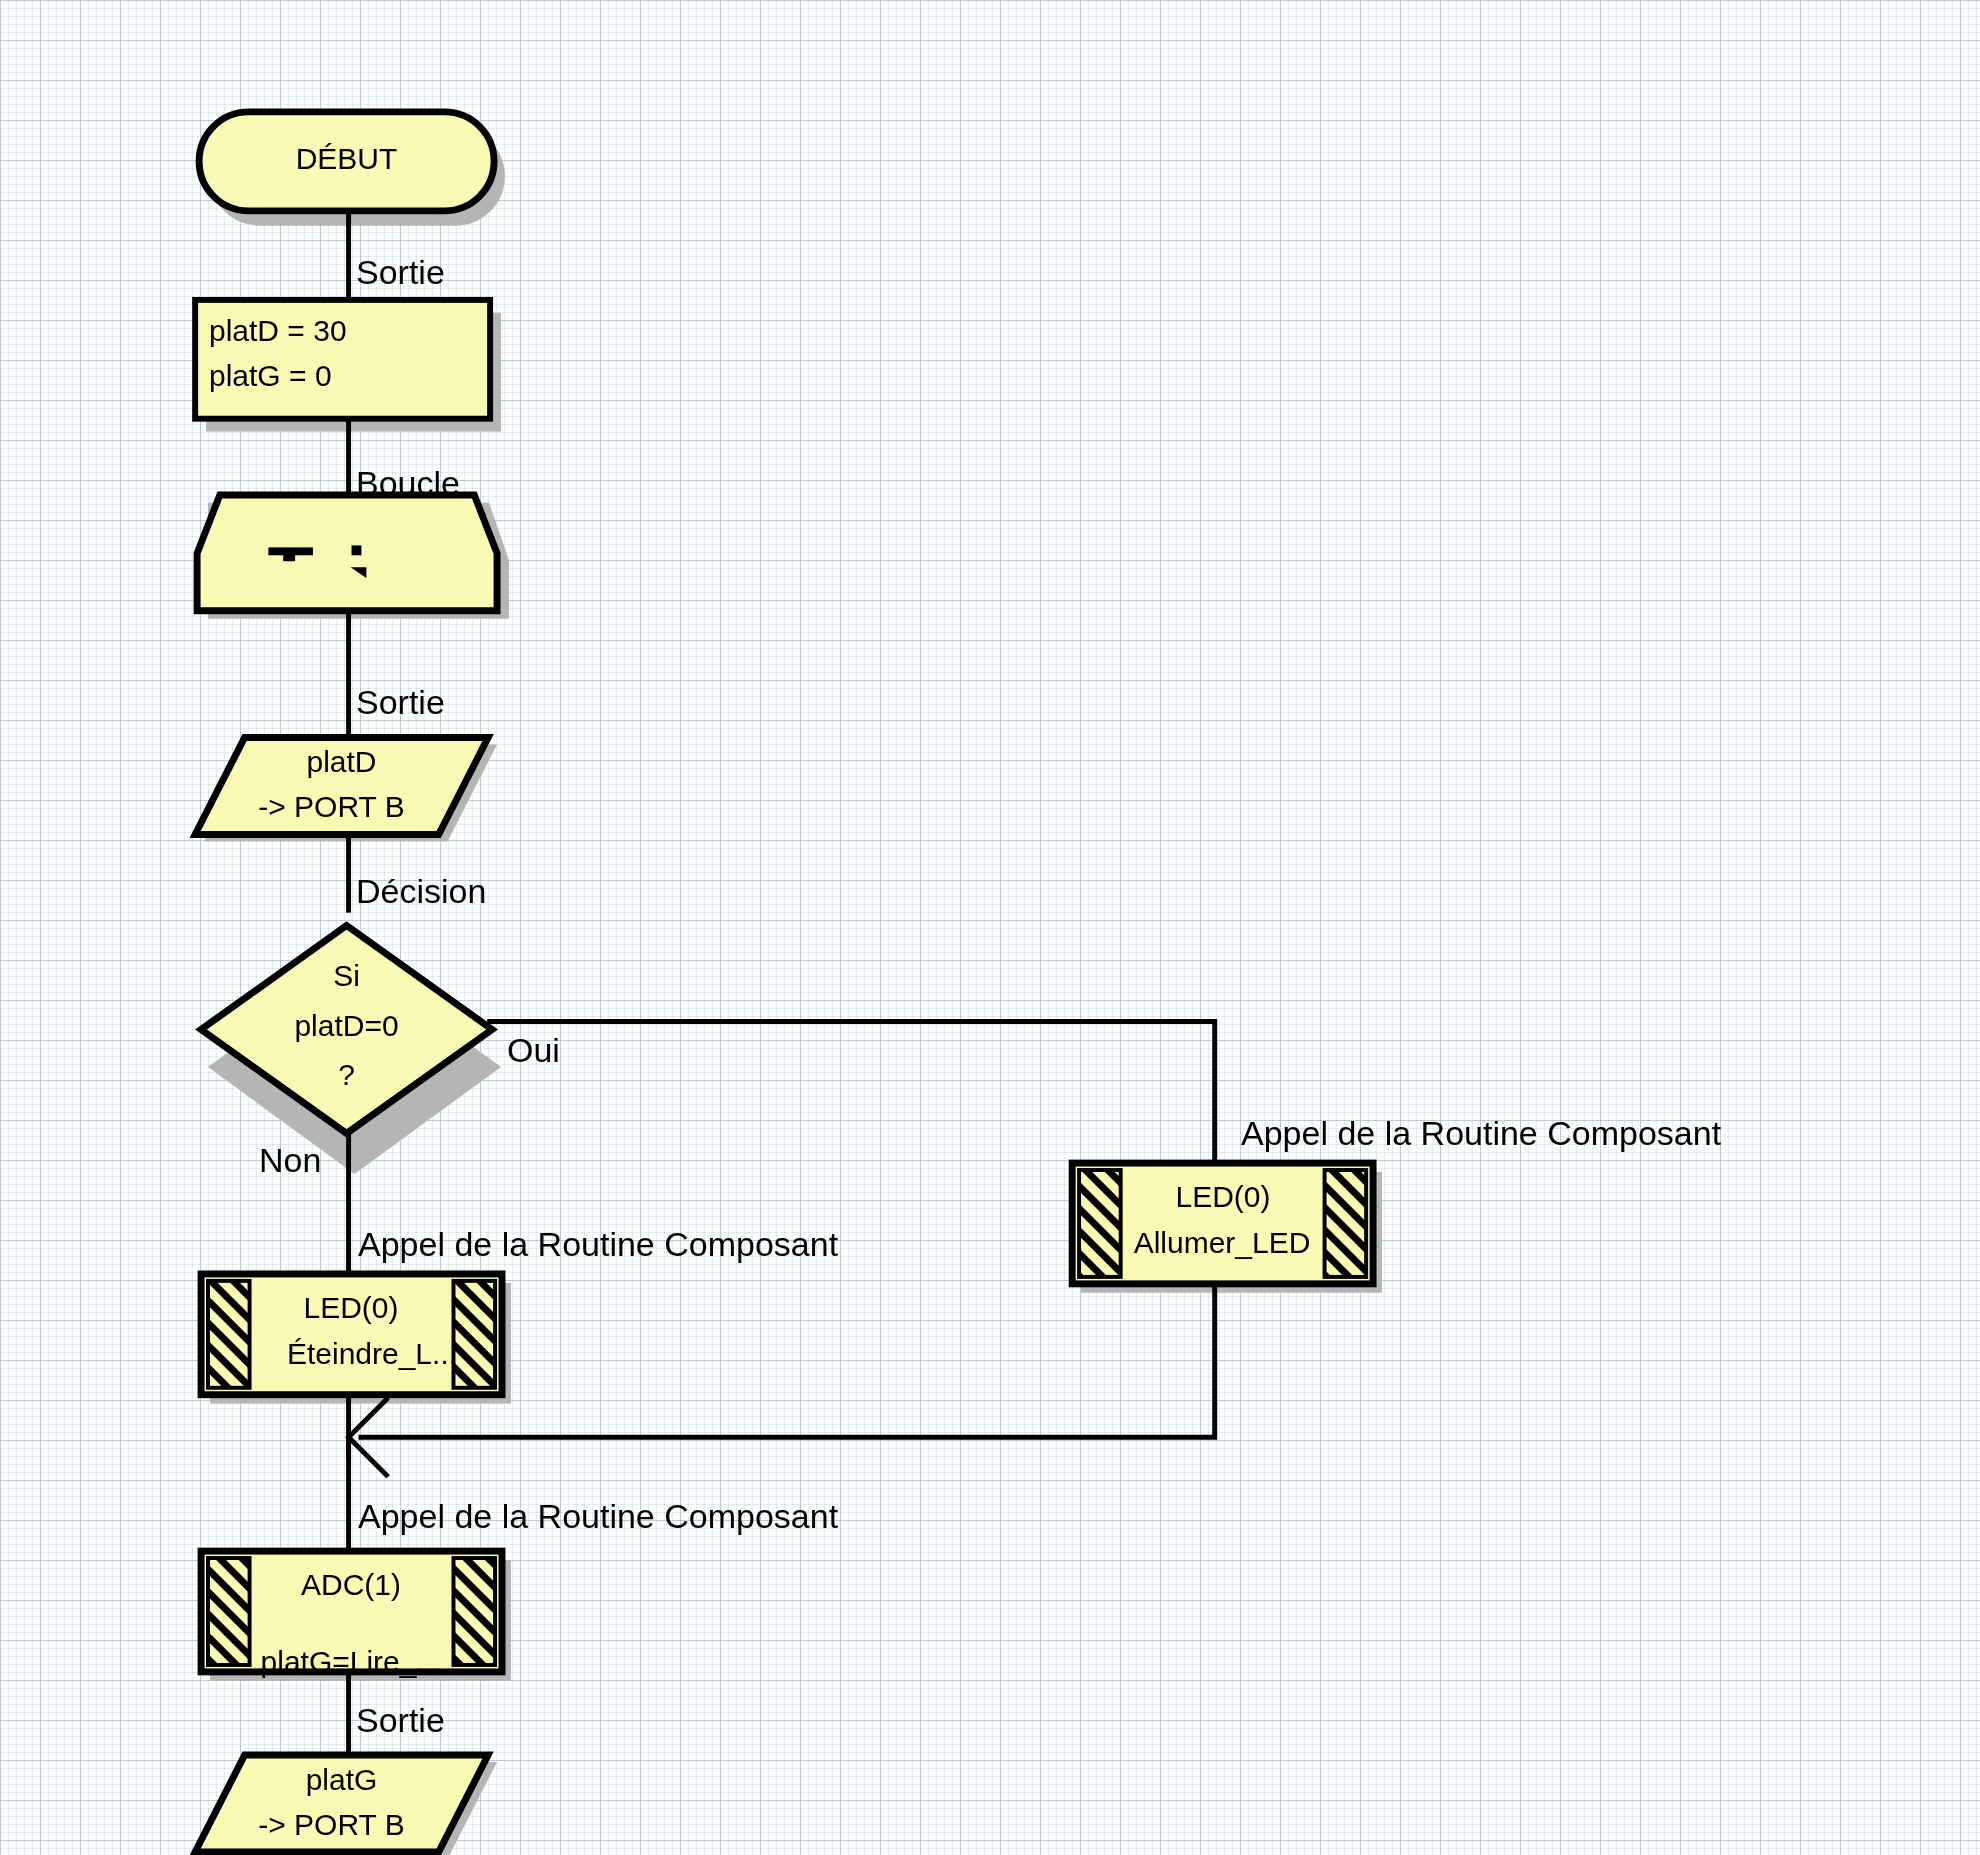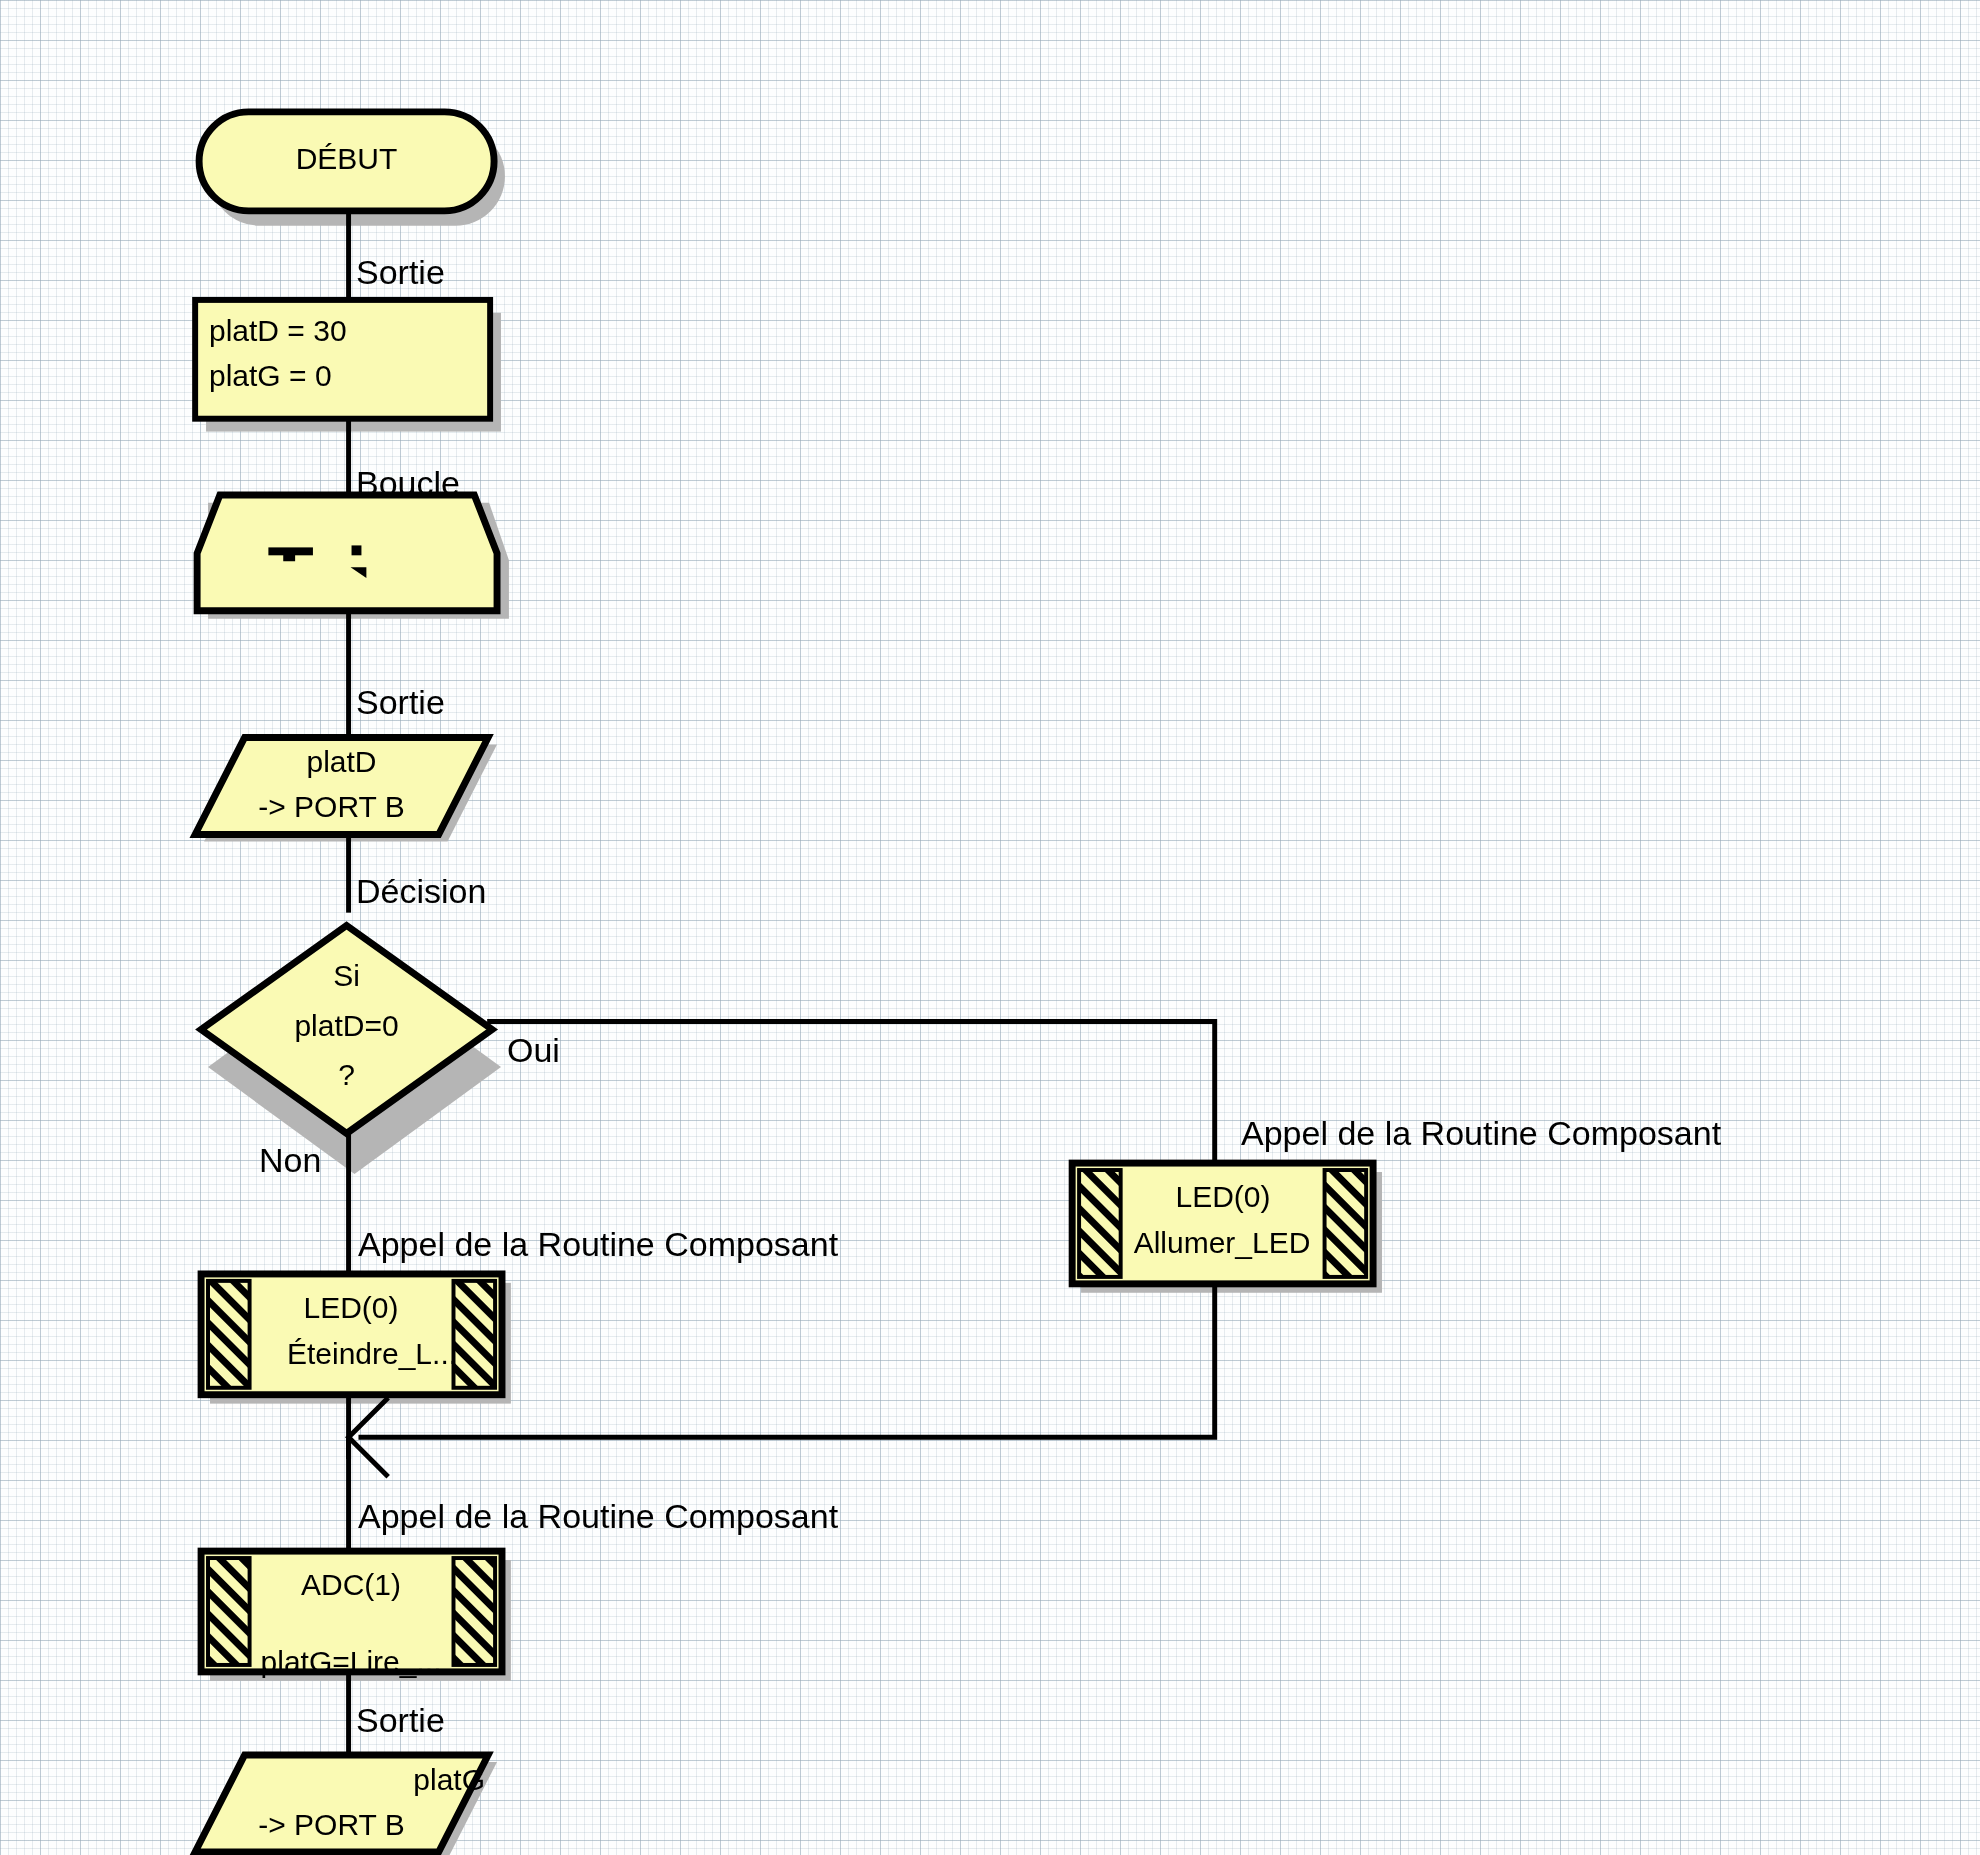--- a/index.html
+++ b/index.html
@@ -158,21 +158,21 @@
 
   <div class="node-text tc" style="left:1121px; top:1179px; width:204px;">LED(0)</div>
   <div class="node-text tc" style="left:1115px; top:1225px; width:214px;">Allumer_LED</div>
 
   <div class="node-text tc" style="left:249px; top:1290px; width:204px;">LED(0)</div>
   <div class="node-text tc" style="left:244px; top:1336px; width:214px;margin-left:21px;">Éteindre_L...</div>
 
   <div class="node-text tc" style="left:249px; top:1567px; width:204px;">ADC(1)</div>
   <div class="node-text tc" style="left:239px; top:1613px; width:224px;margin-top:31px;">platG=Lire_...</div>
 
-  <div class="node-text tc" style="left:198px; top:1762px; width:287px;text-align:right;">platG</div>
+  <div class="node-text tc" style="left:198px; top:1762px; width:287px;">platG</div>
   <div class="node-text tc" style="left:188px; top:1807px; width:287px;">-&gt; PORT B</div>
 
   <div class="edge-label" style="left:356px; top:255px;">Sortie</div>
 
   <div class="edge-label" style="left:356px; top:466px;">Boucle</div>
 
   <div class="edge-label" style="left:356px; top:685px;">Sortie</div>
 
   <div class="edge-label" style="left:356px; top:874px;">Décision</div>
 

